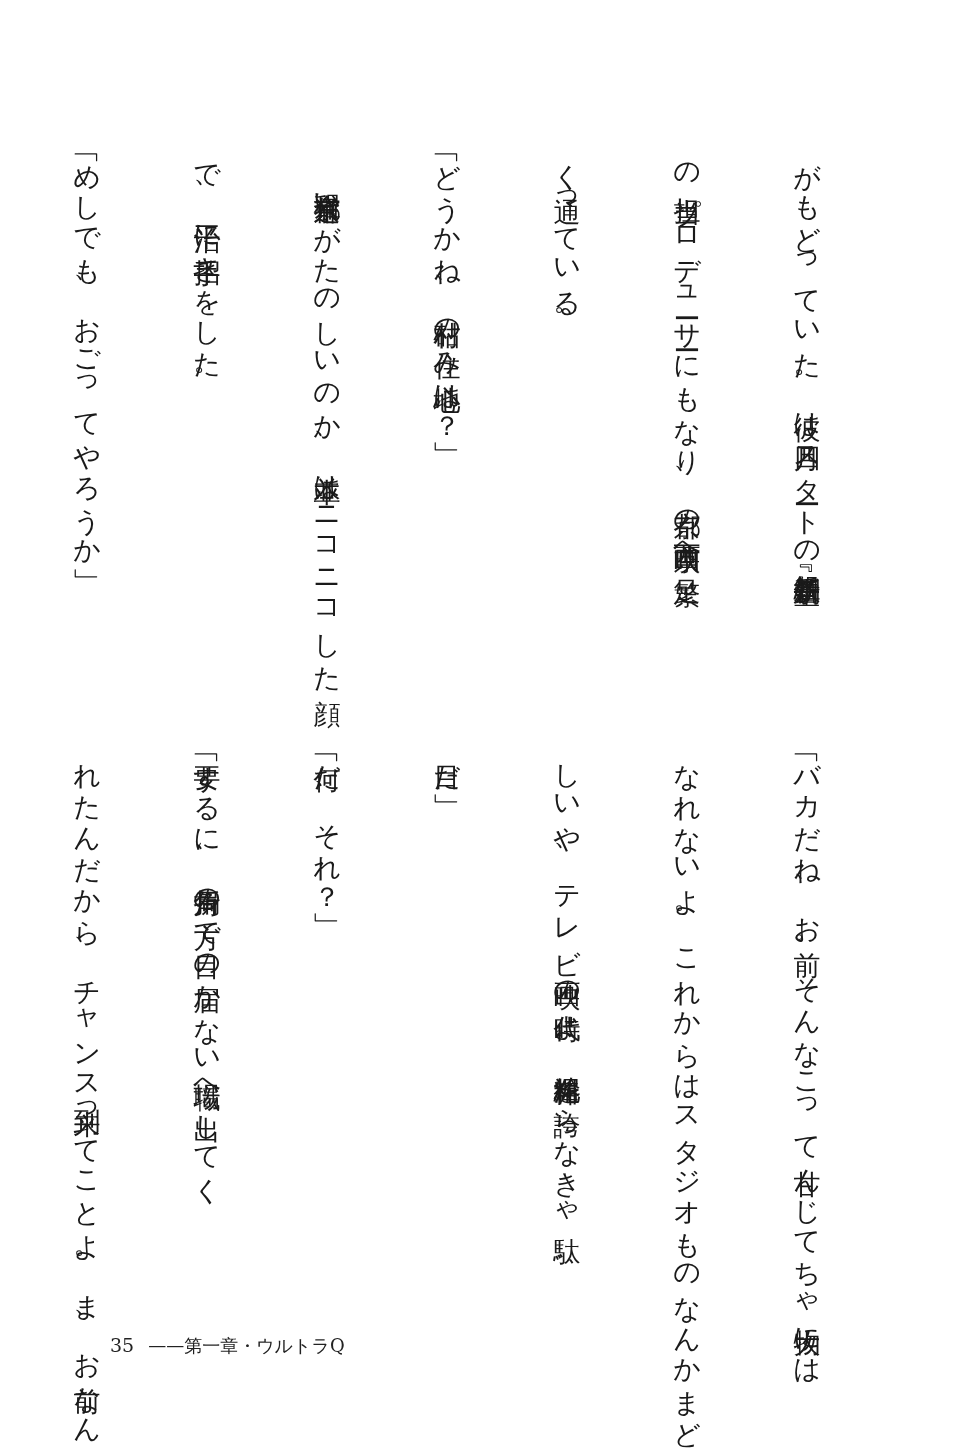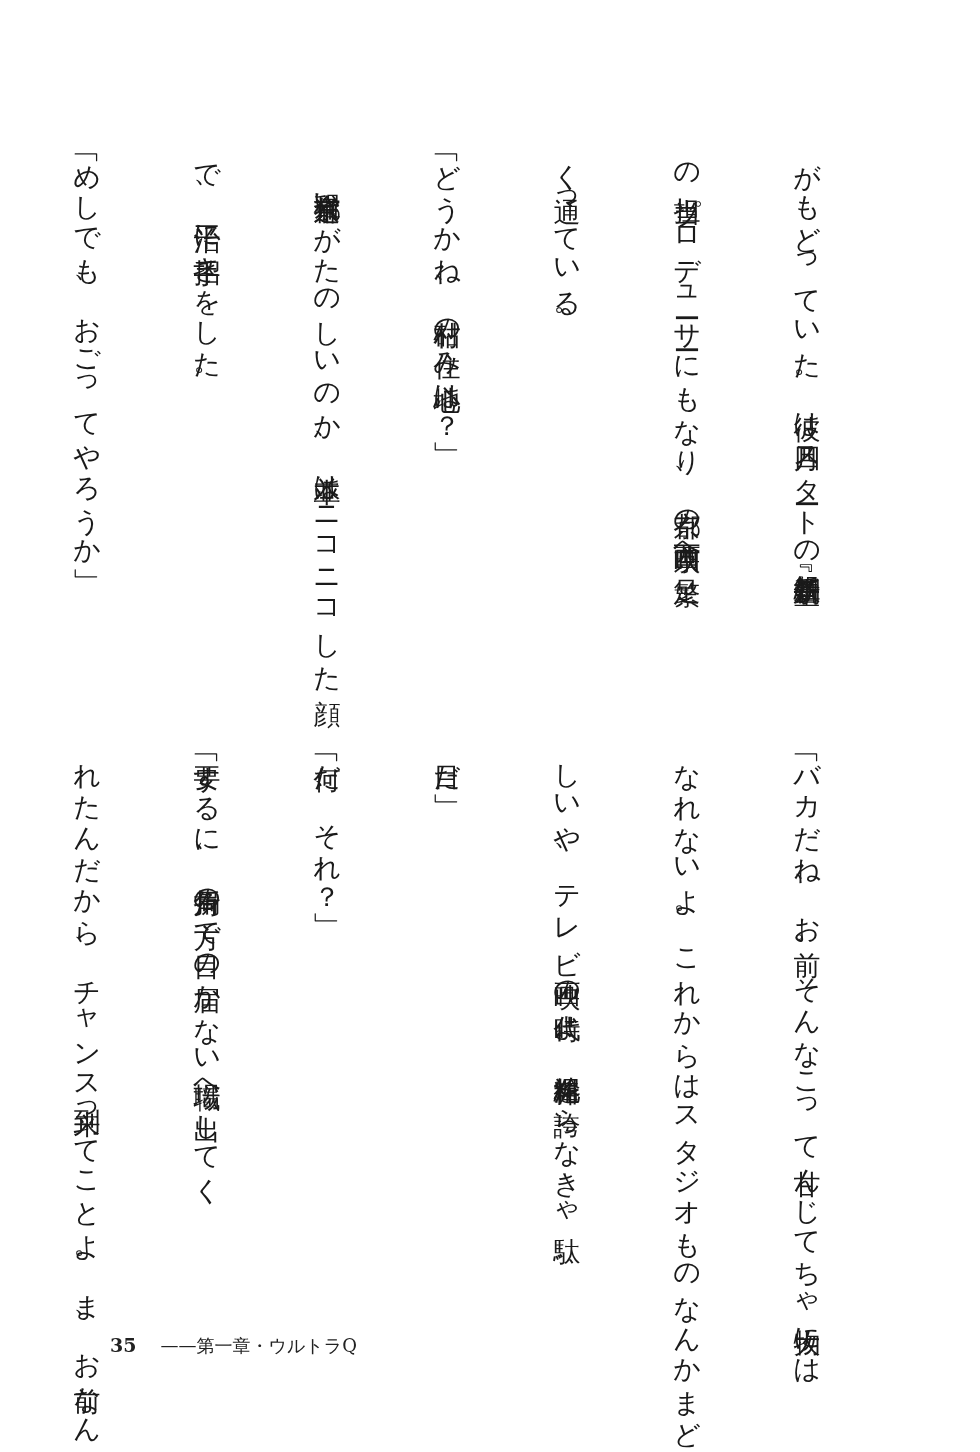--- a/index.html
+++ b/index.html
@@ -6,21 +6,21 @@
   body { width: 980px; height: 1452px; position: relative; overflow: hidden;
          font-family: "DejaVu Serif", "Liberation Serif", serif; color: #1a1a1a; }
   .page { position: absolute; left: 0; top: 0; width: 980px; height: 1452px; background: #fff; }
   .block { position: absolute; writing-mode: vertical-rl; -webkit-writing-mode: vertical-rl;
            font-size: 27px; line-height: 40px; letter-spacing: 0.7px; white-space: pre; }
   .block.top { top: 145px; right: 73px; height: 570px; }
   .block.bottom { top: 745px; right: 73px; height: 570px; }
   .line { display: block; }
   .footer { position: absolute; left: 110px; top: 1334px; font-size: 18px; color: #222;
             font-family: "DejaVu Serif", "Liberation Serif", serif; white-space: nowrap; }
-  .footer .num { font-weight: bold; margin-right: 24px; font-size: 19px; }
+  .footer .num { font-weight: normal; margin-right: 14px; font-size: 19px; }
 </style>
 </head>
 <body>
 
 <div class="page">
 
   <div class="block top">
     <span class="line">がもどっていた。彼は四月スタートの新番組『妖剣童子』</span>
     <span class="line">の担当プロデューサーにもなり、京都の西京映画へ足繁</span>
     <span class="line">く通っている。</span>

